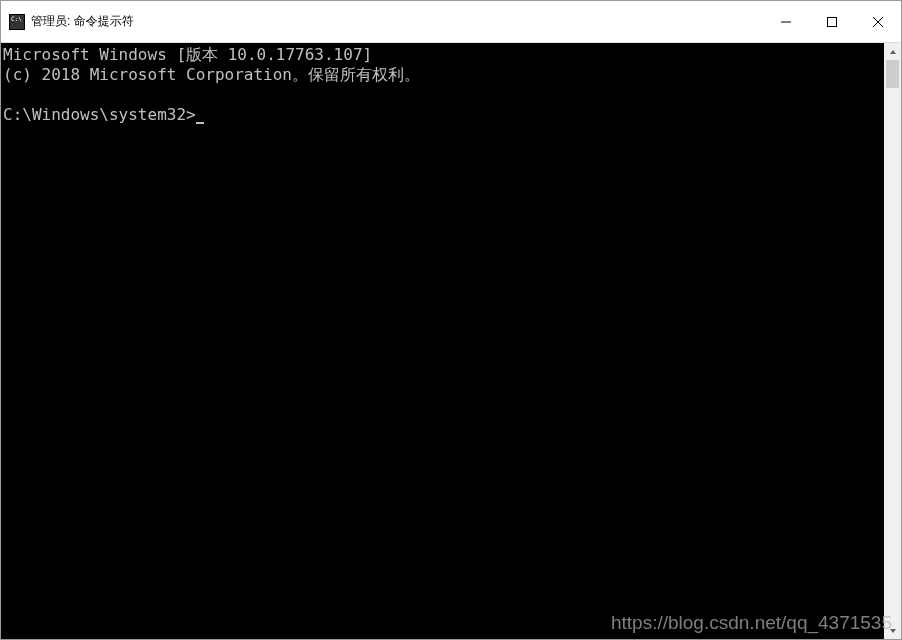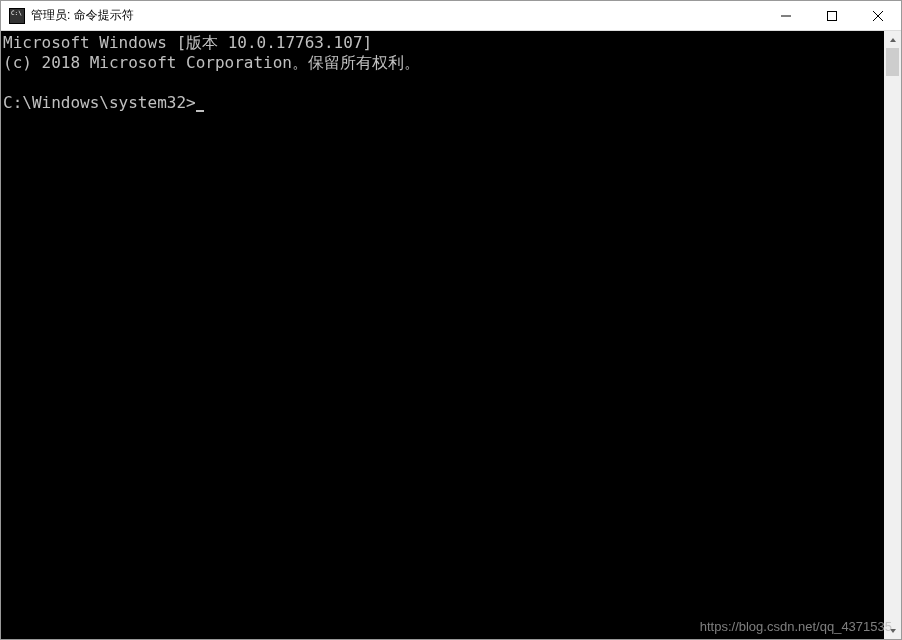--- a/index.html
+++ b/index.html
@@ -17,21 +17,21 @@
     }
     .window {
       width: 100%;
       height: 100%;
       border: 1px solid #999;
       display: flex;
       flex-direction: column;
       background: #fff;
     }
     .titlebar {
-      height: 30px;
+      height: 42px;
       background: #fff;
       display: flex;
       align-items: center;
       border-bottom: 1px solid #ddd;
     }
     .titlebar-icon {
       width: 16px;
       height: 16px;
       margin-left: 8px;
       margin-right: 6px;
@@ -125,21 +125,21 @@
       top: 0;
       left: 2px;
       right: 2px;
       height: 28px;
       background: #cdcdcd;
     }
     .watermark {
       position: absolute;
       bottom: 6px;
       right: 10px;
-      font-size: 13px;
+      font-size: 19px;
       color: rgba(180,180,180,0.7);
       font-family: Arial, sans-serif;
       pointer-events: none;
     }
   </style>
 </head>
 <body>
 
 <div class="window">
   <div class="titlebar">

